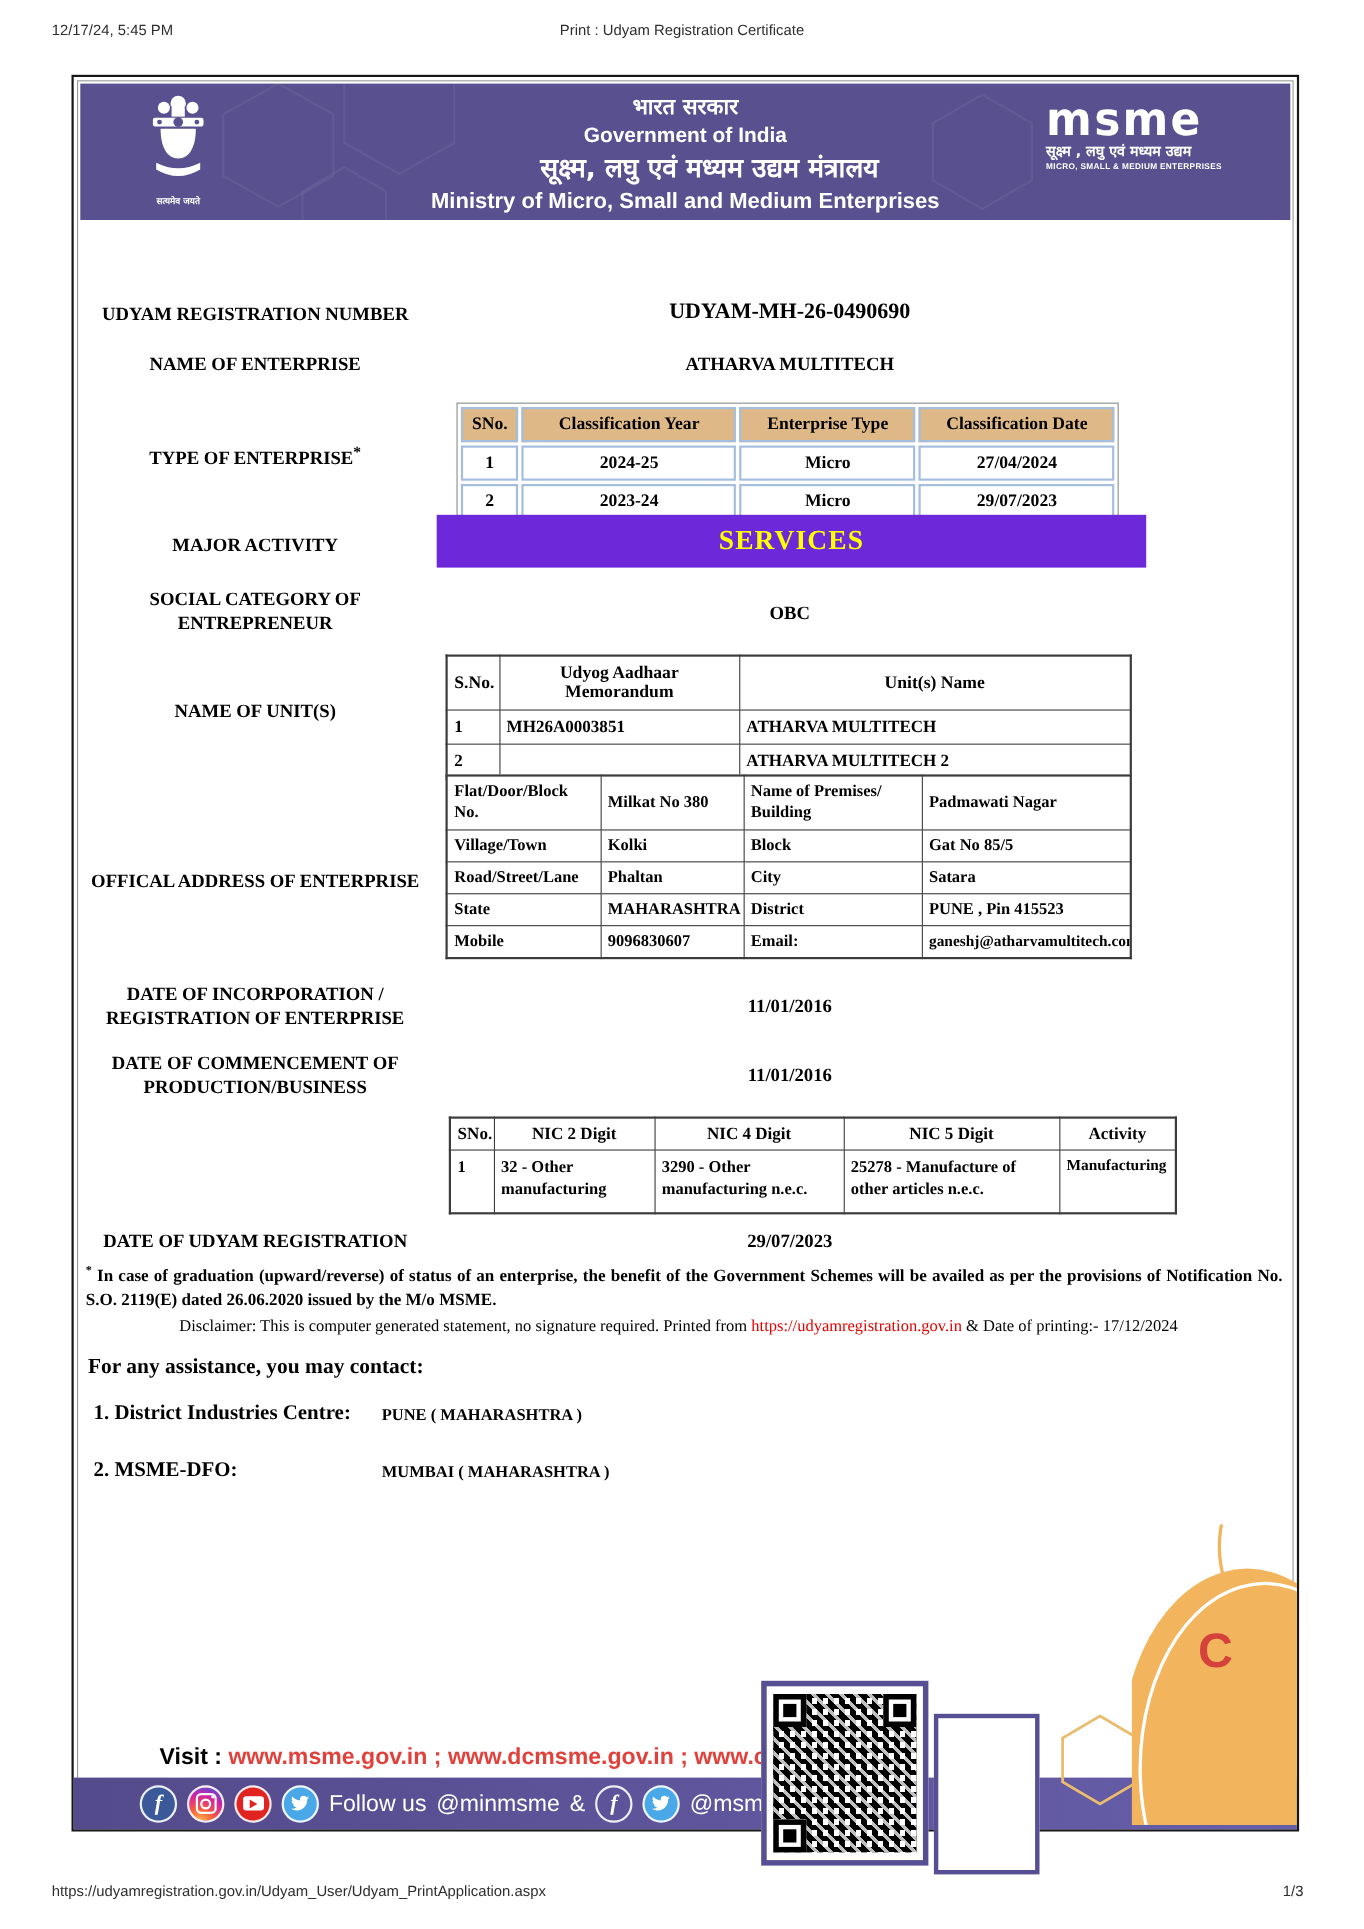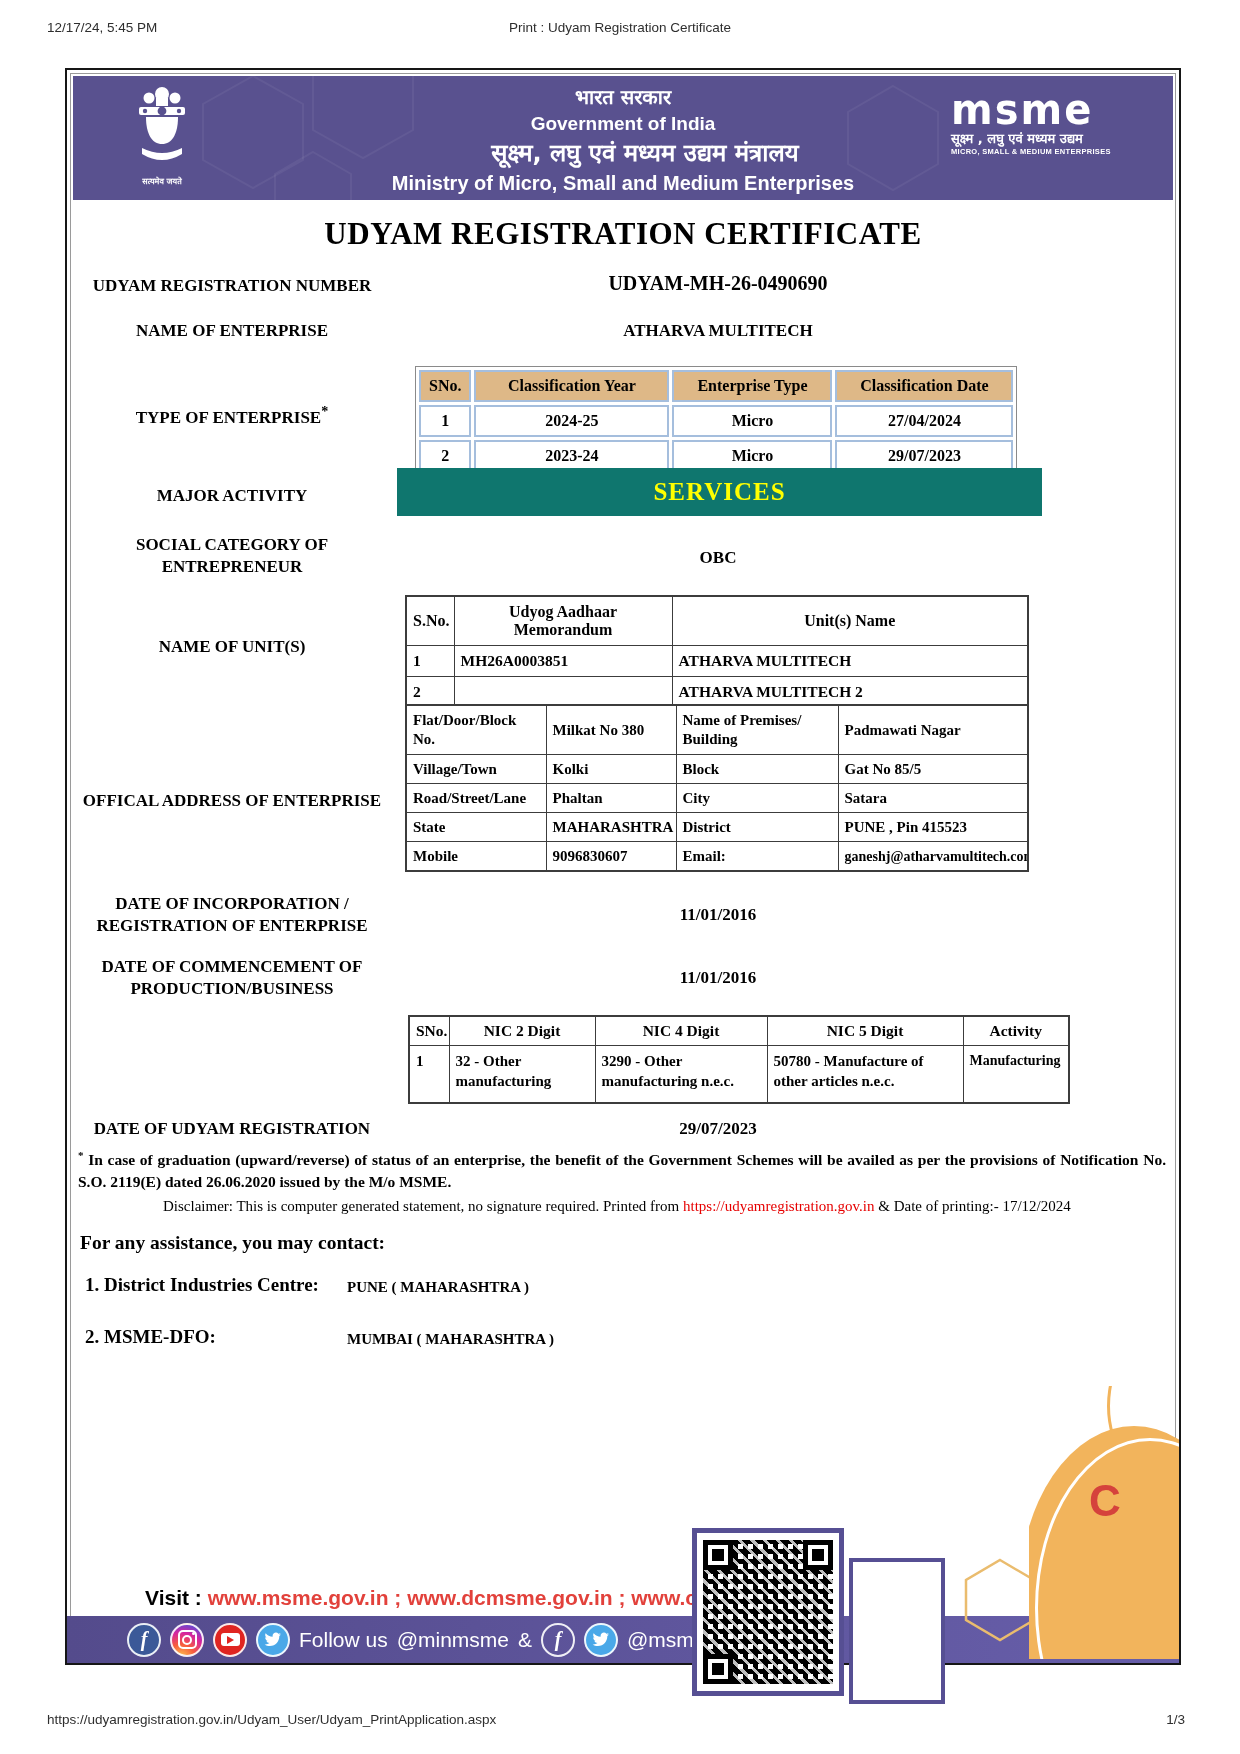--- a/index.html
+++ b/index.html
@@ -50,21 +50,21 @@
   .units-table th{text-align:center;font-size:16px;height:42px;}
   .units-table td{text-align:left;font-size:15.5px;height:24px;}
   .addr-table{position:absolute;left:338px;top:634px;width:622px;}
   .addr-table td{text-align:left;font-size:15px;line-height:19px;height:22px;}
   .addr-table tr:first-child td{height:42px;}
   .addr-table td.email{font-size:14px;margin-left:28px;}
   .nic-table{position:absolute;left:341px;top:945px;width:628px;}
   .nic-table th{text-align:center;font-size:15.5px;height:22px;}
   .nic-table td{text-align:left;font-size:15px;line-height:20px;height:48px;vertical-align:top;padding-top:5px;}
 
-  .activity-banner{position:absolute;left:330px;top:398px;width:645px;height:48px;background:#0f766e;text-align:center;}
+  .activity-banner{position:absolute;left:330px;top:398px;width:645px;height:48px;background:#6d28d9;text-align:center;}
   .activity-banner span{font:bold 25px/48px "Liberation Serif",serif;color:#ffff00;letter-spacing:1px;}
 
   .footnote{position:absolute;left:11px;top:1074px;width:1088px;font:bold 15.5px/22px "Liberation Serif",serif;text-align:justify;}
   .footnote sup{font-size:11px;}
   .disclaimer{position:absolute;left:96px;top:1128px;font:15px "Liberation Serif",serif;}
   .disclaimer .red{color:#e60000;}
   .assist-head{position:absolute;left:13px;top:1162px;font:bold 19.5px "Liberation Serif",serif;}
   .assist-lbl{position:absolute;left:18px;font:bold 19px "Liberation Serif",serif;}
   .assist-val{position:absolute;left:280px;font:bold 15px "Liberation Serif",serif;}
 
@@ -158,21 +158,20 @@
       <div class="l3">सूक्ष्म, लघु एवं मध्यम उद्यम मंत्रालय</div>
       <div class="l4">Ministry of Micro, Small and Medium Enterprises</div>
     </div>
     <div class="msme-logo">
       <div class="word">msme</div>
       <div class="lh">सूक्ष्म , लघु एवं मध्यम उद्यम</div>
       <div class="ls">MICRO, SMALL &amp; MEDIUM ENTERPRISES</div>
     </div>
   </div>
 
-  <div class="cert-title">UDYAM REGISTRATION CERTIFICATE</div>
 
   <div class="row-lbl" style="top:205px">UDYAM REGISTRATION NUMBER</div>
   <div class="row-val urn-val" style="top:202px">UDYAM-MH-26-0490690</div>
 
   <div class="row-lbl" style="top:250px">NAME OF ENTERPRISE</div>
   <div class="row-val" style="top:250px">ATHARVA MULTITECH</div>
 
   <div class="row-lbl" style="top:330px">
     <span>TYPE OF ENTERPRISE</span><sup>*</sup>
   </div>
@@ -300,21 +299,21 @@
       <th>SNo.</th>
       <th>NIC 2 Digit</th>
       <th>NIC 4 Digit</th>
       <th>NIC 5 Digit</th>
       <th>Activity</th>
     </tr>
     <tr>
       <td>1</td>
       <td>32 - Other manufacturing</td>
       <td>3290 - Other manufacturing n.e.c.</td>
-      <td>50780 - Manufacture of other articles n.e.c.</td>
+      <td>25278 - Manufacture of other articles n.e.c.</td>
       <td style="font-size:14px">Manufacturing</td>
     </tr>
   </tbody>
     </table>
 
   <div class="row-lbl" style="top:1048px">DATE OF UDYAM REGISTRATION</div>
   <div class="row-val" style="top:1048px">29/07/2023</div>
 
   <div class="footnote">
     <sup>*</sup>

